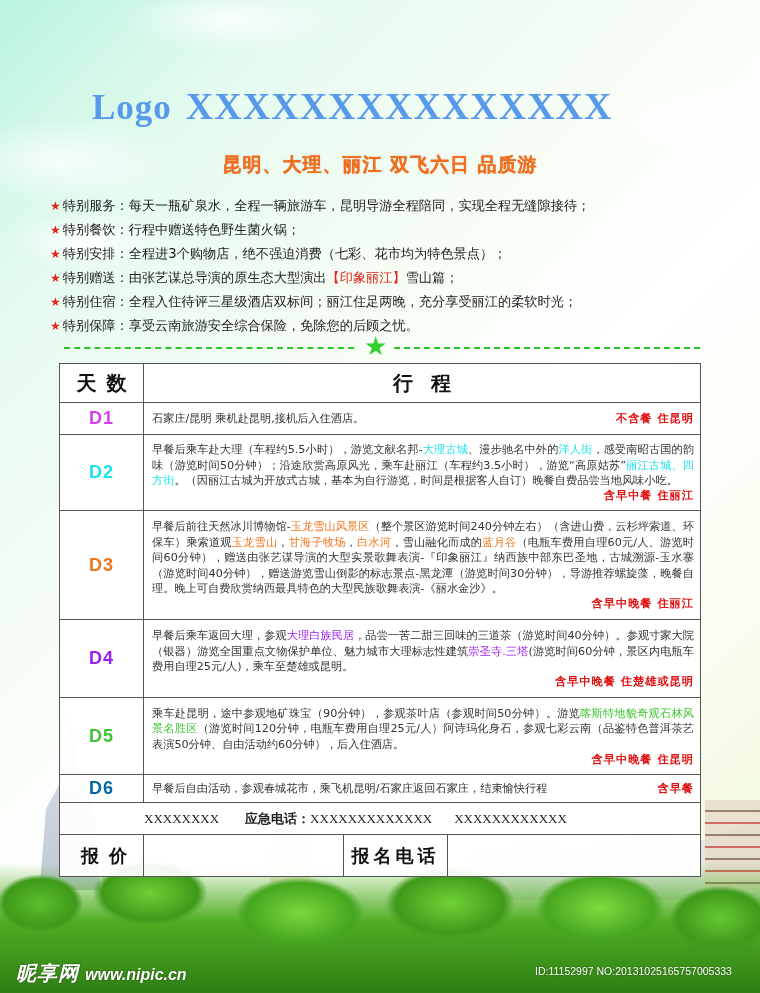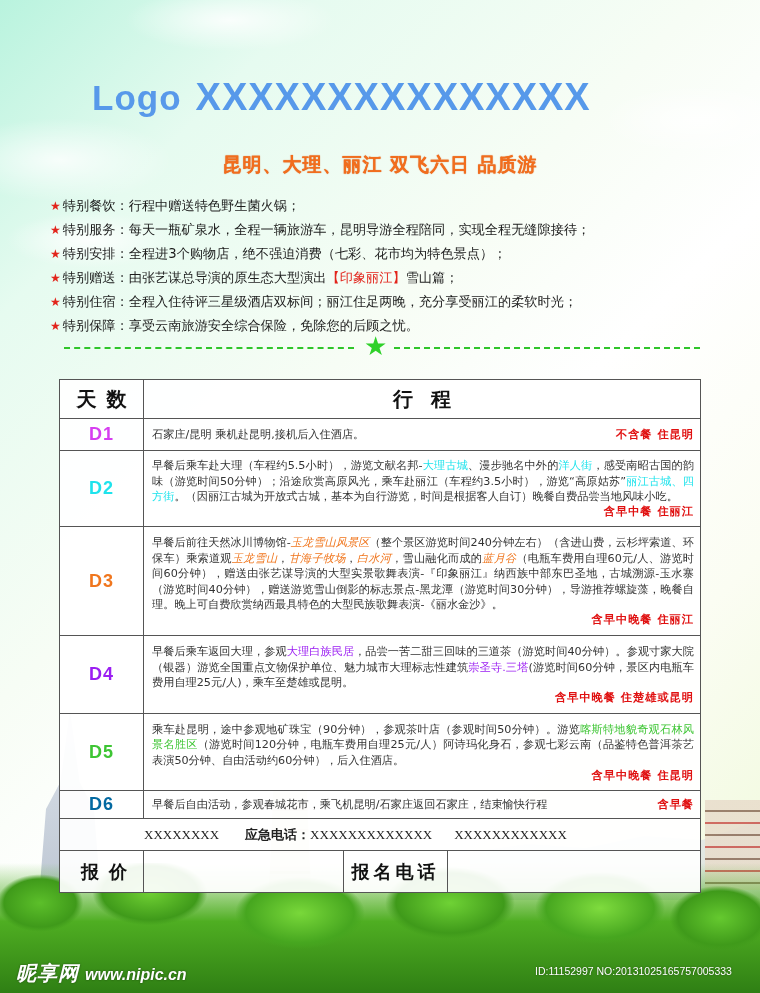--- a/index.html
+++ b/index.html
@@ -47,22 +47,22 @@
     background: linear-gradient(to bottom, rgba(220,224,232,0.6), rgba(200,205,215,0.5));
     clip-path: polygon(0 40%, 20% 30%, 40% 35%, 60% 20%, 80% 25%, 100% 0, 100% 100%, 0 100%);
   }
   .palace {
     position: absolute; left: 705px; top: 110px; width: 55px; height: 90px;
     background: repeating-linear-gradient(to bottom, #e8dccb 0 10px, #8b6b57 10px 12px, #e8dccb 12px 22px, #c9534b 22px 24px);
     opacity: 0.85;
   }
 
   .logo-line {
-    position: absolute; left: 92px; top: 76px; width: 560px; height: 46px;
-    font-family: Liberation Sans, sans-serif; color: #5799ea; font-weight: bold;
+    position: absolute; left: 92px; top: 84px; width: 560px; height: 46px;
+    font-family: Liberation Serif, serif; color: #5799ea; font-weight: bold;
   }
   .logo-word { font-size: 35px; letter-spacing: 1px; display: inline-block; vertical-align: baseline; }
   .logo-x { font-size: 38px; letter-spacing: 1px; margin-left: 14px; display: inline-block; vertical-align: baseline; }
 
   .headline {
     position: absolute; left: 0; top: 152px; width: 760px; text-align: center;
     font-size: 19px; font-weight: bold; color: #f26d1d; letter-spacing: 1px;
     text-shadow: 0 0 1px #d55a10;
   }
 
@@ -78,31 +78,31 @@
   .dash {
     position: absolute; top: 10px; height: 0; border-top: 2px dashed #2fc52a;
   }
   .dash.l { left: 0; width: 290px; }
   .dash.r { left: 330px; width: 306px; }
   .divider .star-icon {
     position: absolute; left: 300px; top: -4px; font-size: 26px; line-height: 26px; color: #2fd12a;
   }
 
   table.itin {
-    position: absolute; left: 59px; top: 379px; width: 642px;
+    position: absolute; left: 59px; top: 363px; width: 642px;
     border-collapse: collapse; background: rgba(255,255,255,0.93);
   }
   table.itin td, table.itin th { border: 1.5px solid #555; vertical-align: middle; }
   .th-day { width: 84px; height: 39px; font-size: 20px; font-weight: bold; color: #111; text-align: center; letter-spacing: 10px; padding-left: 10px; }
   .th-route { height: 39px; font-size: 20px; font-weight: bold; color: #111; text-align: center; letter-spacing: 18px; padding-left: 18px; }
   .day { text-align: center; font-size: 18px; font-weight: bold; font-family: "Liberation Sans", sans-serif; letter-spacing: 1px; }
   .desc { padding: 4px 6px 3px 8px; font-size: 11.2px; line-height: 15.4px; color: #333; text-align: justify; }
   .meal { color: #e01010; font-weight: bold; font-size: 11.2px; float: right; letter-spacing: 1px; }
   .c-cyan { color: #1ee3ec; }
-  .c-orange { color: #f0761e; font-style: italic; }
+  .c-orange { color: #f0761e; }
   .c-purple { color: #9b1ef2; }
   .c-green { color: #3ec534; }
   .row1 td { height: 32px; }
   .row2 td { height: 76px; }
   .row3 td { height: 109px; }
   .row4 td { height: 78px; }
   .row5 td { height: 77px; }
   .row6 td { height: 28px; }
   .row-emerg td { height: 32px; }
   .row-price td { height: 42px; }
@@ -140,24 +140,24 @@
 </div>
 
 <div class="logo-line">
   <span class="logo-word">Logo</span><span class="logo-x">XXXXXXXXXXXXXXX</span>
 </div>
 
 <div class="headline">昆明、大理、丽江 双飞六日 品质游</div>
 
 <div class="features">
   <div class="feature">
+    <span class="star">★</span><span class="label">特别服务：</span><span>每天一瓶矿泉水，全程一辆旅游车，昆明导游全程陪同，实现全程无缝隙接待；</span>
+  </div>
+  <div class="feature">
     <span class="star">★</span><span class="label">特别餐饮：</span><span>行程中赠送特色野生菌火锅；</span>
-  </div>
-  <div class="feature">
-    <span class="star">★</span><span class="label">特别服务：</span><span>每天一瓶矿泉水，全程一辆旅游车，昆明导游全程陪同，实现全程无缝隙接待；</span>
   </div>
   <div class="feature">
     <span class="star">★</span><span class="label">特别安排：</span><span>全程进3个购物店，绝不强迫消费（七彩、花市均为特色景点）；</span>
   </div>
   <div class="feature">
     <span class="star">★</span><span class="label">特别赠送：</span><span>由张艺谋总导演的原生态大型演出</span><span class="hl">【印象丽江】</span><span>雪山篇；</span>
   </div>
   <div class="feature">
     <span class="star">★</span><span class="label">特别住宿：</span><span>全程入住待评三星级酒店双标间；丽江住足两晚，充分享受丽江的柔软时光；</span>
   </div>

